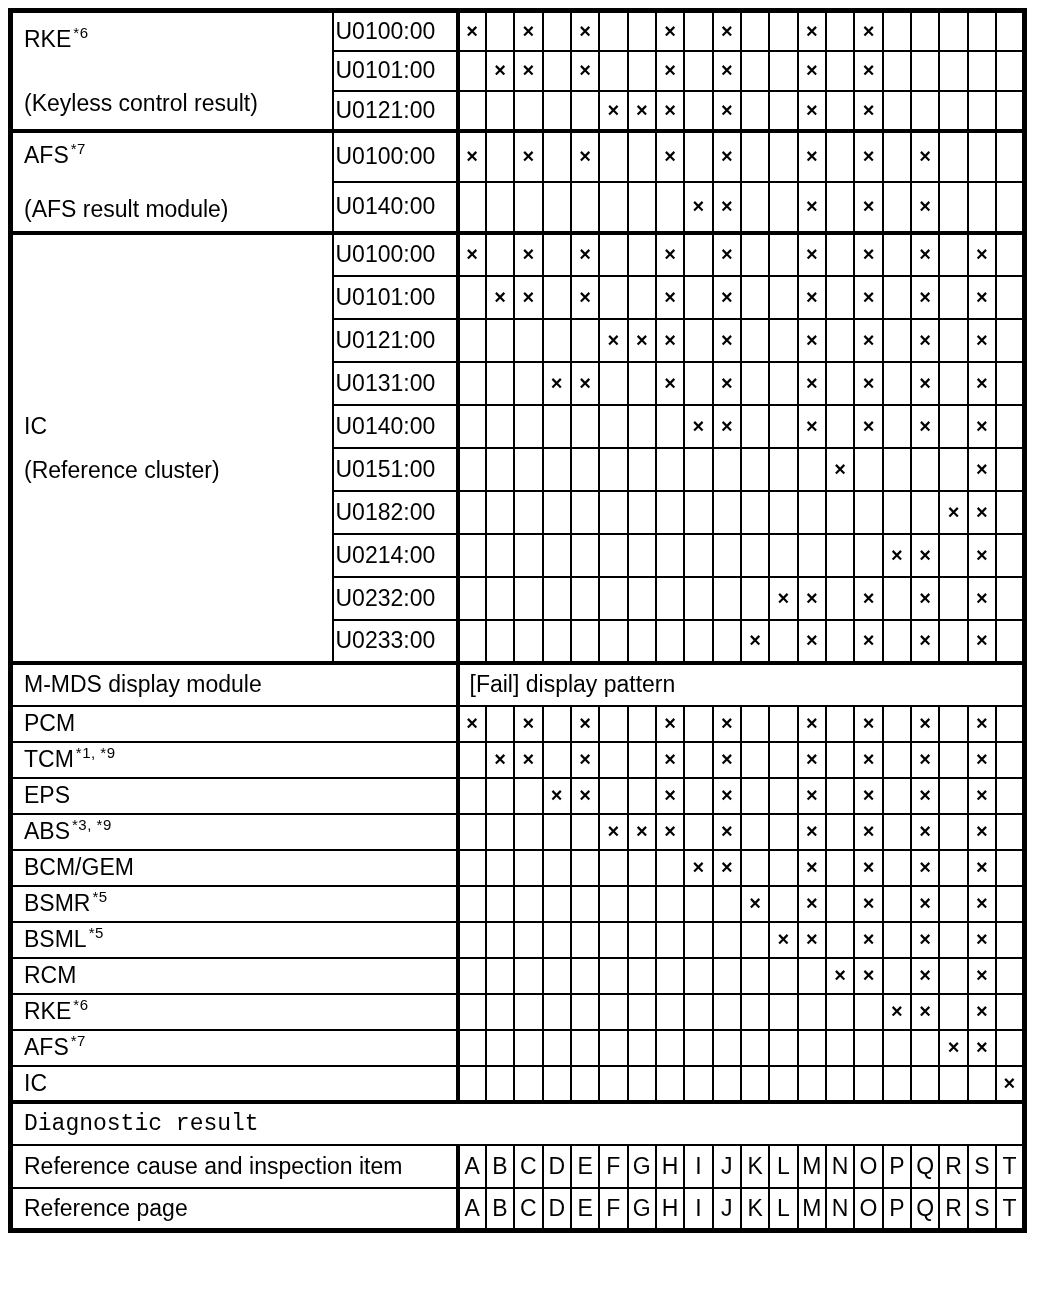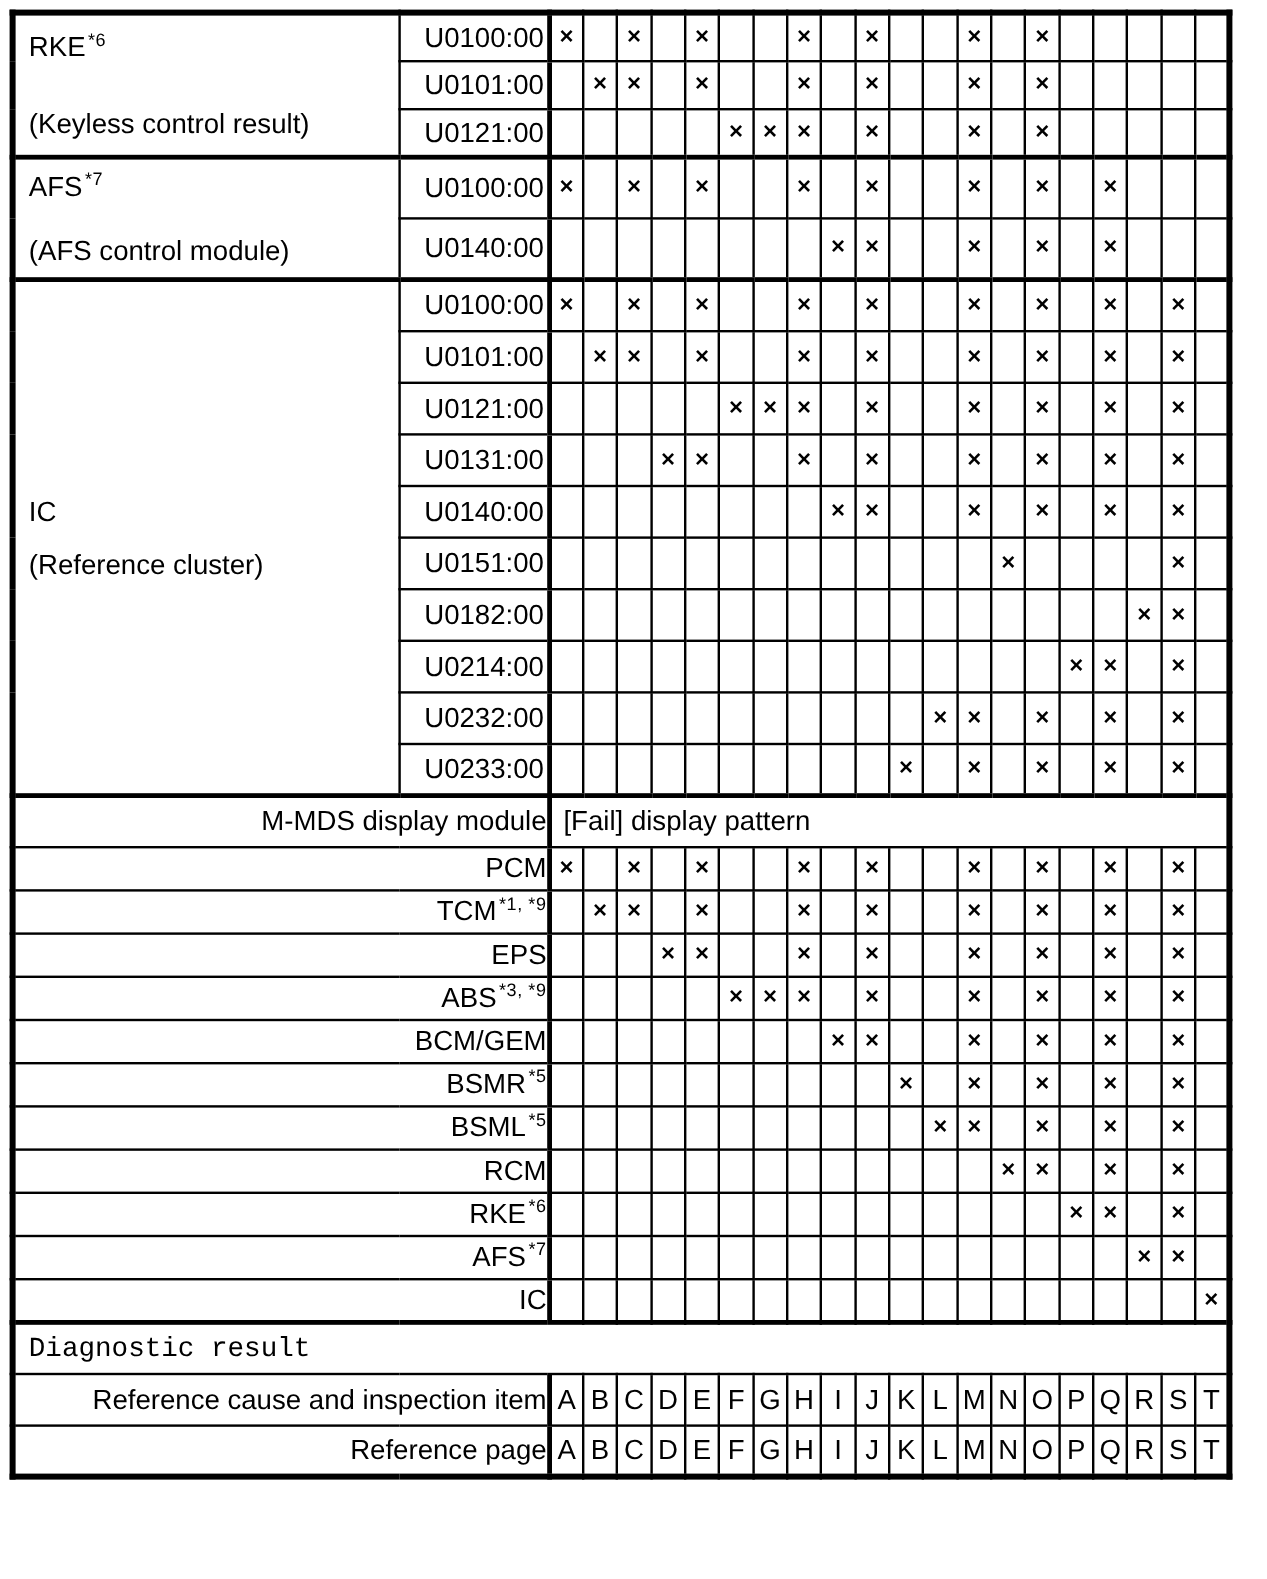--- a/index.html
+++ b/index.html
@@ -35,27 +35,26 @@
   td.sect-bottom { border-bottom-width: 4px; }
   tr.thick-top > td { border-top-width: 4px; }
   
   td.module-group { padding-left: 11px; }
   td.module-group .line1 { line-height: 26px; }
   td.module-group .line2 { line-height: 26px; }
   td.module-group.gap36 .line1 { margin-bottom: 38px; }
   td.module-group.gap28 .line1 { margin-bottom: 28px; }
   td.module-group.gap18 .line1 { margin-bottom: 18px; }
   td.dtc-cell {
-    padding-left: 20px;
+    padding-left: 2px;
     border-right-width: 4px;
   }
   td.left-span {
     padding-left: 11px;
     border-right-width: 4px;
-    text-align: right;
   }
   td.mark {
     text-align: center;
     font-weight: bold;
     font-size: 20px;
   }
   td.letter {
     text-align: center;
     font-size: 23px;
   }
@@ -167,21 +166,21 @@
         <td class="mark">×</td>
         <td class="mark"></td>
         <td class="mark"></td>
         <td class="mark"></td>
         <td class="mark"></td>
         <td class="mark"></td>
       </tr>
       <tr class="h51">
         <td class="module-group gap28 sect-bottom" rowspan="2">
           <div class="line1"><span>AFS</span><sup class="fn">*7</sup></div>
-          <div class="line2">(AFS control module)</div>
+          <div class="line2">(AFS result module)</div>
         </td>
         <td class="dtc-cell">U0100:00</td>
         <td class="mark">×</td>
         <td class="mark"></td>
         <td class="mark">×</td>
         <td class="mark"></td>
         <td class="mark">×</td>
         <td class="mark"></td>
         <td class="mark"></td>
         <td class="mark">×</td>

